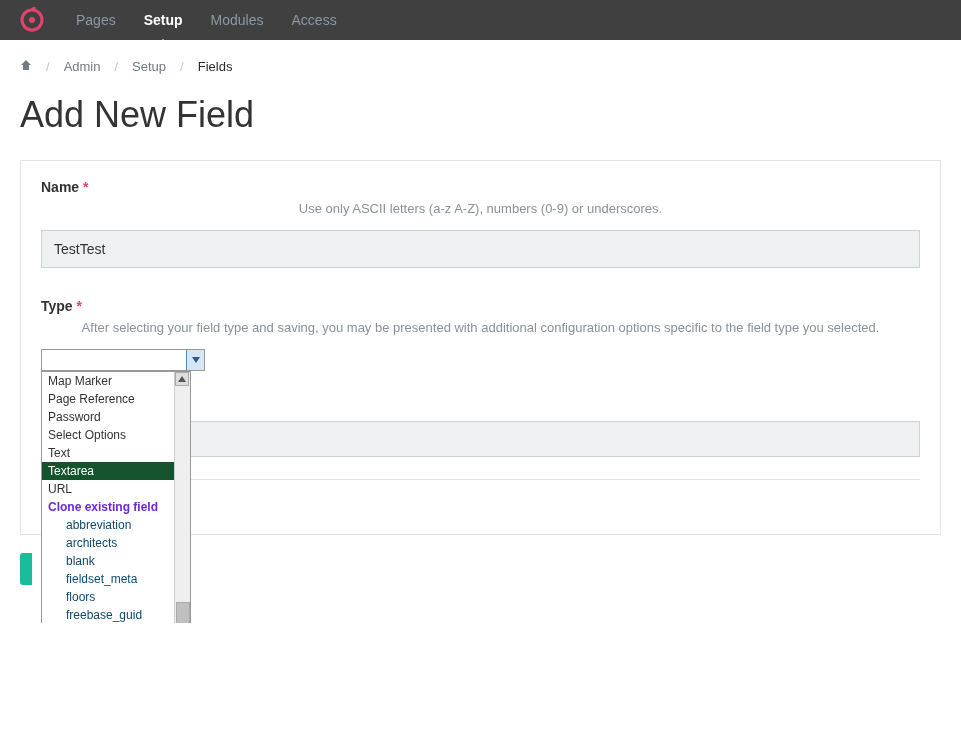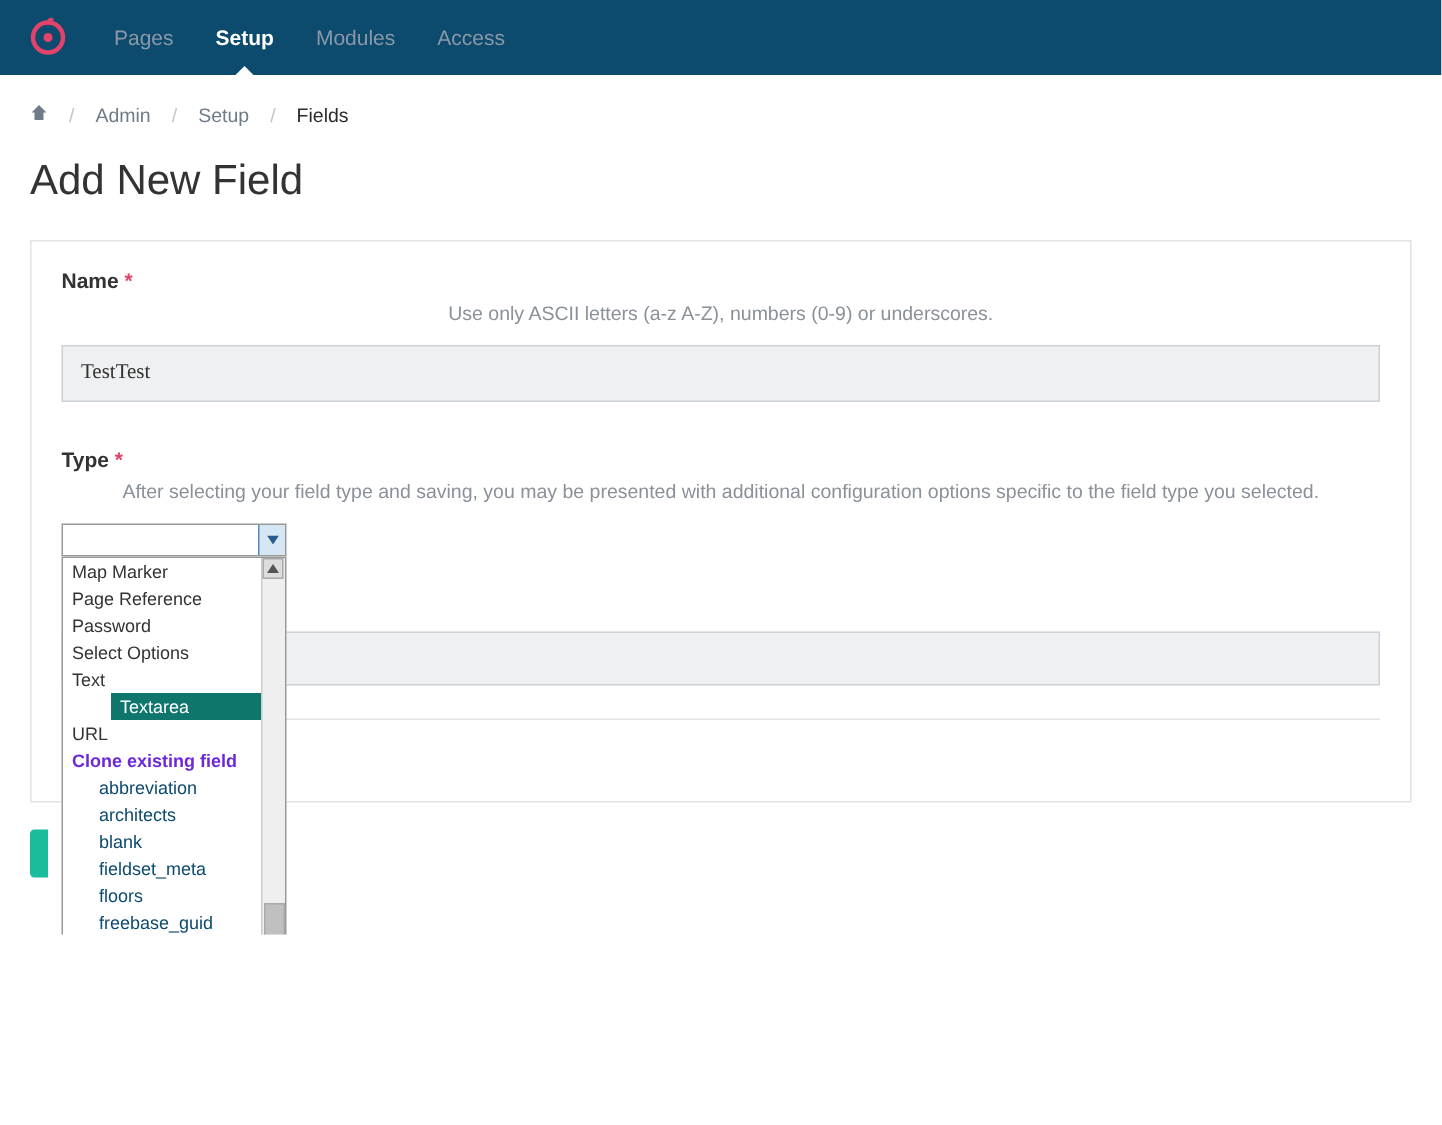--- a/index.html
+++ b/index.html
@@ -1,51 +1,51 @@
 <!DOCTYPE html>
 <html><head>
 <meta charset="utf-8">
 <style>
 * { box-sizing: border-box; margin: 0; padding: 0; }
 body { font-family: -apple-system, BlinkMacSystemFont, "Segoe UI", Arial, sans-serif; background: #fff; color: #333; font-size: 14px; }
 
-.topnav { background: #0c4a6e; height: 50px; display: flex; align-items: center; padding: 0 18px; }
+.topnav { background: #404040; height: 40px; display: flex; align-items: center; padding: 0 18px; }
 .logo { width: 28px; height: 28px; margin-right: 30px; display: flex; align-items: center; justify-content: center; }
 .navlinks { display: flex; gap: 28px; }
 .navlink { color: #8a98a8; font-size: 14px; text-decoration: none; cursor: pointer; height: 50px; display: flex; align-items: center; position: relative; }
 .navlink.active { color: #fff; font-weight: 600; }
 .navlink.active::after { content: ""; position: absolute; bottom: 0; left: 50%; transform: translateX(-50%); width: 0; height: 0; border-left: 6px solid transparent; border-right: 6px solid transparent; border-bottom: 6px solid #fff; }
 
 .content { padding: 18px 20px 30px 20px; }
 .breadcrumb { display: flex; align-items: center; gap: 14px; color: #6f7b86; font-size: 13px; margin-bottom: 20px; }
 .breadcrumb .sep { color: #c0c7ce; }
 .breadcrumb .home { color: #6f7b86; font-size: 14px; }
 .breadcrumb .crumb.current { color: #2b2b2b; font-weight: 400; }
 .breadcrumb .crumb { cursor: pointer; }
 
-h1 { font-size: 28px; font-weight: 400; color: #333; margin-bottom: 24px; }
+h1 { font-size: 36px; font-weight: 400; color: #333; margin-bottom: 24px; }
 
 .panel { border: 1px solid #e3e3e3; padding: 18px 20px 24px 20px; }
 
 .field-group { margin-bottom: 30px; }
 .label { font-weight: 700; color: #333; font-size: 14px; margin-bottom: 6px; }
 .req { color: #e2436b; }
 .help { color: #8a9199; font-size: 13px; margin-bottom: 14px; text-align: center; }
-.text-input { width: 100%; border: 1px solid #ccd2d7; background: #eef0f1; padding: 10px 12px; font-size: 14px; color: #333; font-family: Liberation Serif, serif; }
+.text-input { width: 100%; border: 1px solid #ccd2d7; background: #eef0f1; padding: 10px 12px; font-size: 14px; color: #333; }
 
-.select-wrap { position: relative; width: 150px; }
+.select-wrap { position: relative; width: 164px; }
 .select-display { border: 1px solid #999; background: #fff; height: 22px; display: flex; }
 .select-display .val { flex: 1; padding: 0 4px; font-size: 12px; }
 .select-btn { width: 18px; background: #d7e6f5; border-left: 1px solid #5a8bbf; display: flex; align-items: center; justify-content: center; }
 .select-btn svg { display: block; }
 
 .dropdown { position: absolute; top: 22px; left: 0; width: 150px; background: #fff; border: 1px solid #999; z-index: 10; display: flex; }
 .dropdown-list { flex: 1; max-height: 360px; overflow: hidden; }
 .dd-item { padding: 2px 6px; font-size: 12px; color: #333; cursor: pointer; white-space: nowrap; }
-.dd-item.selected { background: #0f766e; color: #fff; margin-left: 32px; }
+.dd-item.selected { background: #14532d; color: #fff; }
 .dd-header { padding: 2px 6px; font-size: 12px; font-weight: 700; color: #6d28d9; }
 .dd-sub { padding: 2px 6px 2px 24px; font-size: 12px; color: #0c4a6e; cursor: pointer; }
 .dd-scroll { width: 16px; background: #efefef; border-left: 1px solid #ccc; position: relative; }
 .dd-scroll .thumb { position: absolute; left: 1px; width: 14px; background: #c0c0c0; border: 1px solid #aaa; }
 .dd-scroll .arr { width: 14px; height: 14px; background: #ddd; border: 1px solid #aaa; display: flex; align-items: center; justify-content: center; position: absolute; left: 0; }
 .dd-scroll .arr.up { top: 0; }
 .dd-scroll .arr.down { bottom: 0; }
 .dd-scroll .arr svg { display:block; }
 
 .obscured-help { color: #8a9199; font-size: 13px; margin: 12px 0 14px 152px; position: relative; top: -6px; }

